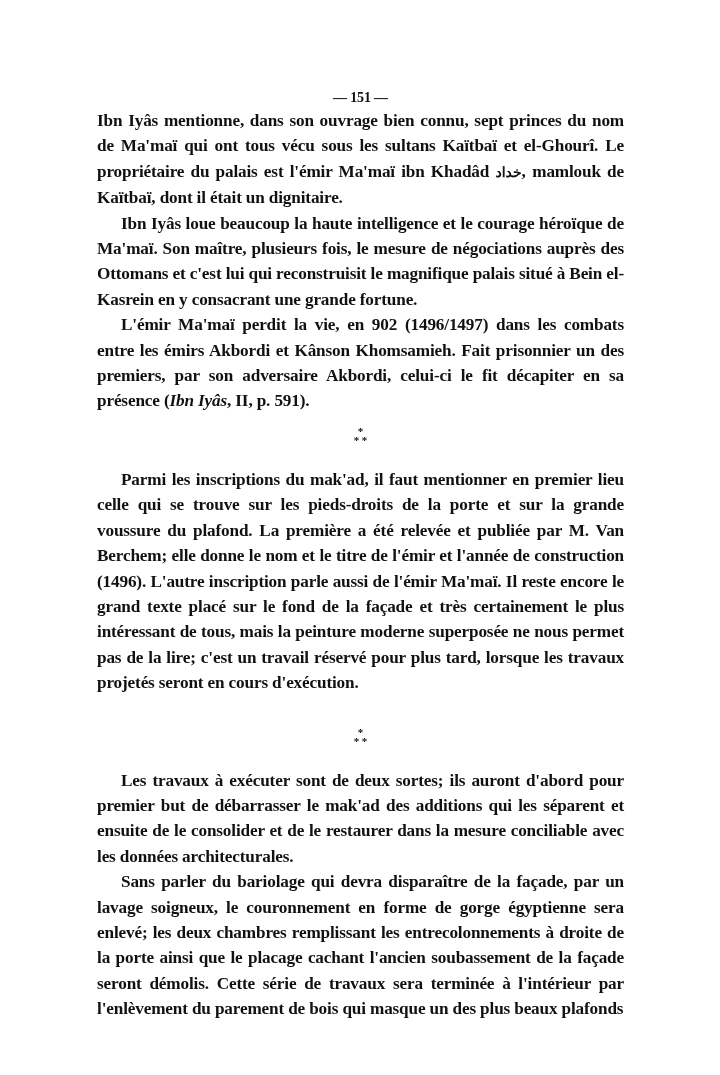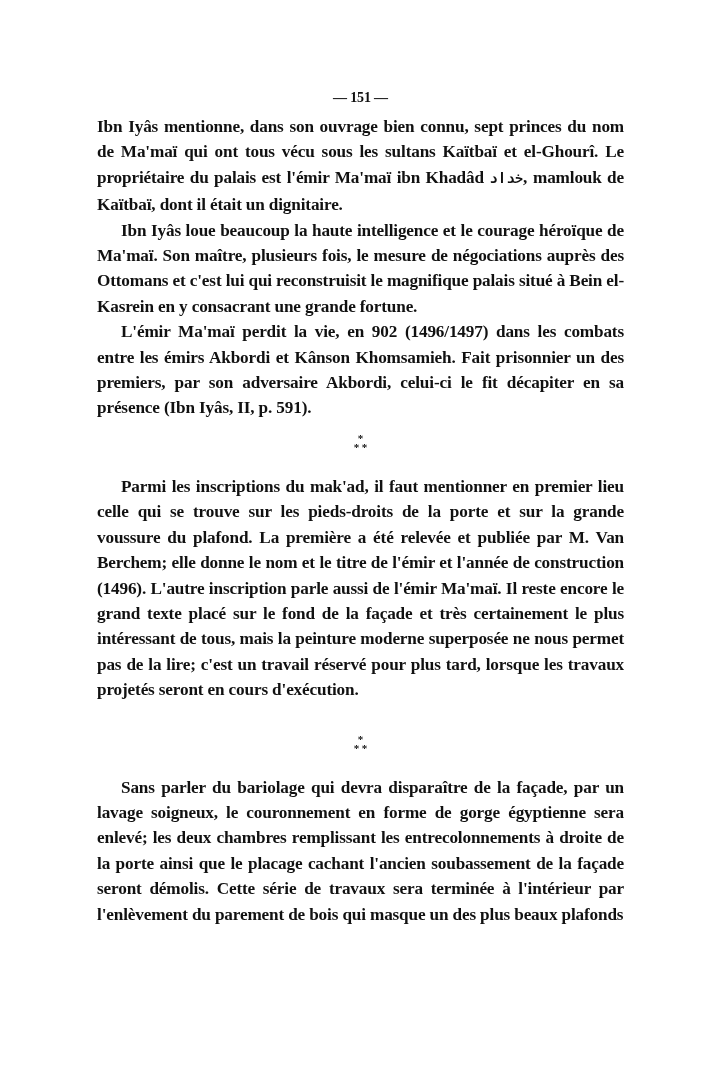--- a/index.html
+++ b/index.html
@@ -8,32 +8,32 @@
     position: absolute; left: 97px; top: 88px; width: 527px;
     font-family: "Liberation Serif", "DejaVu Serif", serif;
     color: #111111;
     font-size: 17.2px;
     line-height: 25.4px;
     font-weight: bold;
     letter-spacing: -0.15px;
   }
   .folio {
     text-align: center; font-size: 14px; line-height: 20px;
-    margin-bottom: 6px; font-weight: bold;
+    margin-bottom: 0; font-weight: bold;
   }
   .p { margin: 0; text-align: justify; text-align-last: left; }
   .p.indent { text-indent: 24px; }
-  .p span.it { }
+  .p span.it { font-style: italic; }
   .stars {
     text-align: center; font-size: 11px; line-height: 9px;
     margin: 13px 0 22px 0;
   }
   .stars div { height: 9px; }
   .gap2 { margin-top: 32px; }
-  .arabic { font-family: Liberation Mono, monospace; font-size: 14px; font-weight: bold; margin-top: 44px; }
+  .arabic { font-family: Liberation Serif, serif; font-size: 14px; font-weight: bold; margin-top: 44px; }
 </style>
 </head>
 <body>
 
 <div class="page">
   <div class="folio">— 151 —</div>
 
   <p class="p"><span>Ibn Iyâs mentionne, dans son ouvrage bien connu, sept princes du nom de Ma'maï qui ont tous vécu sous les sultans Kaïtbaï et el-Ghourî. Le propriétaire du palais est l'émir Ma'maï ibn Khadâd </span><span class="arabic" dir="rtl">خداد</span><span>, mamlouk de Kaïtbaï, dont il était un dignitaire.</span></p>
 
   <p class="p indent">Ibn Iyâs loue beaucoup la haute intelligence et le courage héroïque de Ma'maï. Son maître, plusieurs fois, le mesure de négociations auprès des Ottomans et c'est lui qui reconstruisit le magnifique palais situé à Bein el-Kasrein en y consacrant une grande fortune.</p>
@@ -45,15 +45,16 @@
     <div>* *</div>
   </div>
 
   <p class="p indent">Parmi les inscriptions du mak'ad, il faut mentionner en premier lieu celle qui se trouve sur les pieds-droits de la porte et sur la grande voussure du plafond. La première a été relevée et publiée par M. Van Berchem; elle donne le nom et le titre de l'émir et l'année de construction (1496). L'autre inscription parle aussi de l'émir Ma'maï. Il reste encore le grand texte placé sur le fond de la façade et très certainement le plus intéressant de tous, mais la peinture moderne superposée ne nous permet pas de la lire; c'est un travail réservé pour plus tard, lorsque les travaux projetés seront en cours d'exécution.</p>
 
   <div class="stars gap2">
     <div>*</div>
     <div>* *</div>
   </div>
 
+  <p class="p indent">Les travaux à exécuter sont de deux sortes; ils auront d'abord pour premier but de débarrasser le mak'ad des additions qui les séparent et ensuite de le consolider et de le restaurer dans la mesure conciliable avec les données architecturales.</p>
 
   <p class="p indent">Sans parler du bariolage qui devra disparaître de la façade, par un lavage soigneux, le couronnement en forme de gorge égyptienne sera enlevé; les deux chambres remplissant les entrecolonnements à droite de la porte ainsi que le placage cachant l'ancien soubassement de la façade seront démolis. Cette série de travaux sera terminée à l'intérieur par l'enlèvement du parement de bois qui masque un des plus beaux plafonds</p>
 </div>
 
 </body></html>

